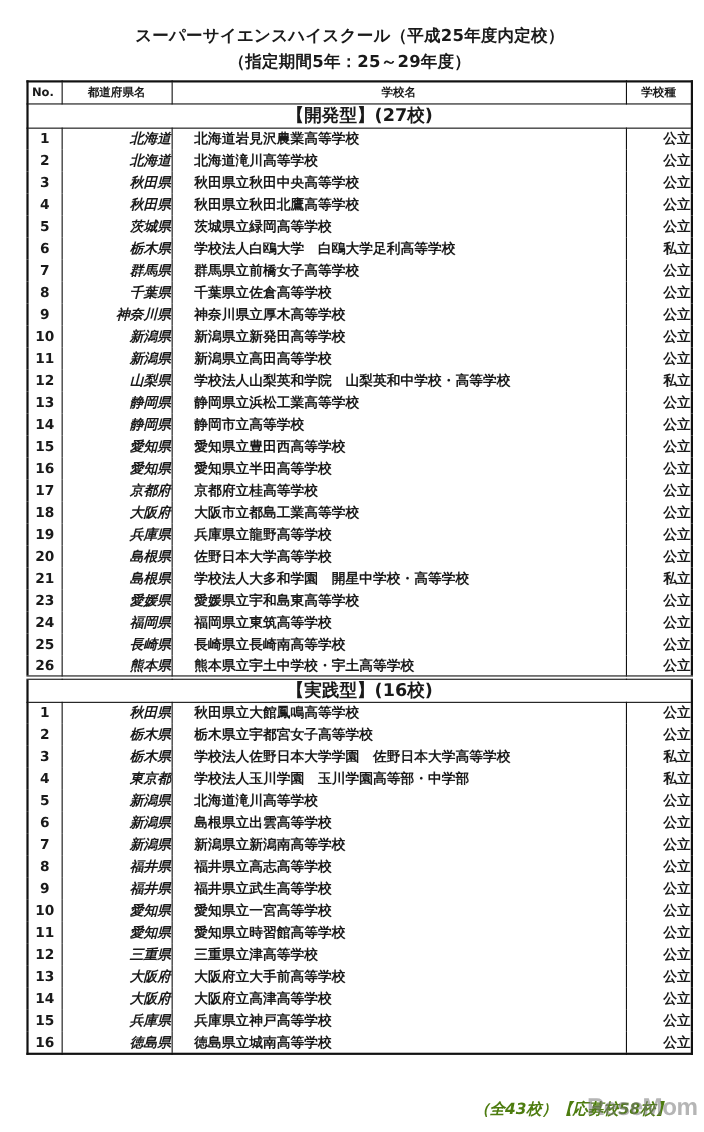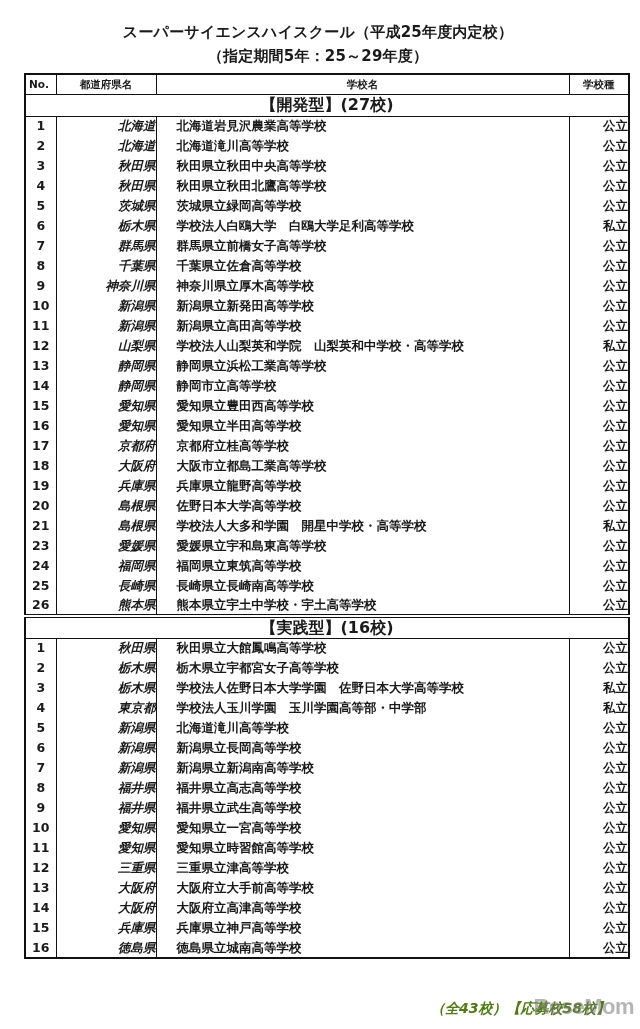--- a/index.html
+++ b/index.html
@@ -310,21 +310,21 @@
       </tr>
       <tr class="row">
         <td class="no">5</td>
         <td class="pref">新潟県</td>
         <td class="name">北海道滝川高等学校</td>
         <td class="type">公立</td>
       </tr>
       <tr class="row">
         <td class="no">6</td>
         <td class="pref">新潟県</td>
-        <td class="name">新潟県立長岡高等学校</td>
+        <td class="name">島根県立出雲高等学校</td>
         <td class="type">公立</td>
       </tr>
       <tr class="row">
         <td class="no">7</td>
         <td class="pref">新潟県</td>
         <td class="name">新潟県立新潟南高等学校</td>
         <td class="type">公立</td>
       </tr>
       <tr class="row">
         <td class="no">8</td>

